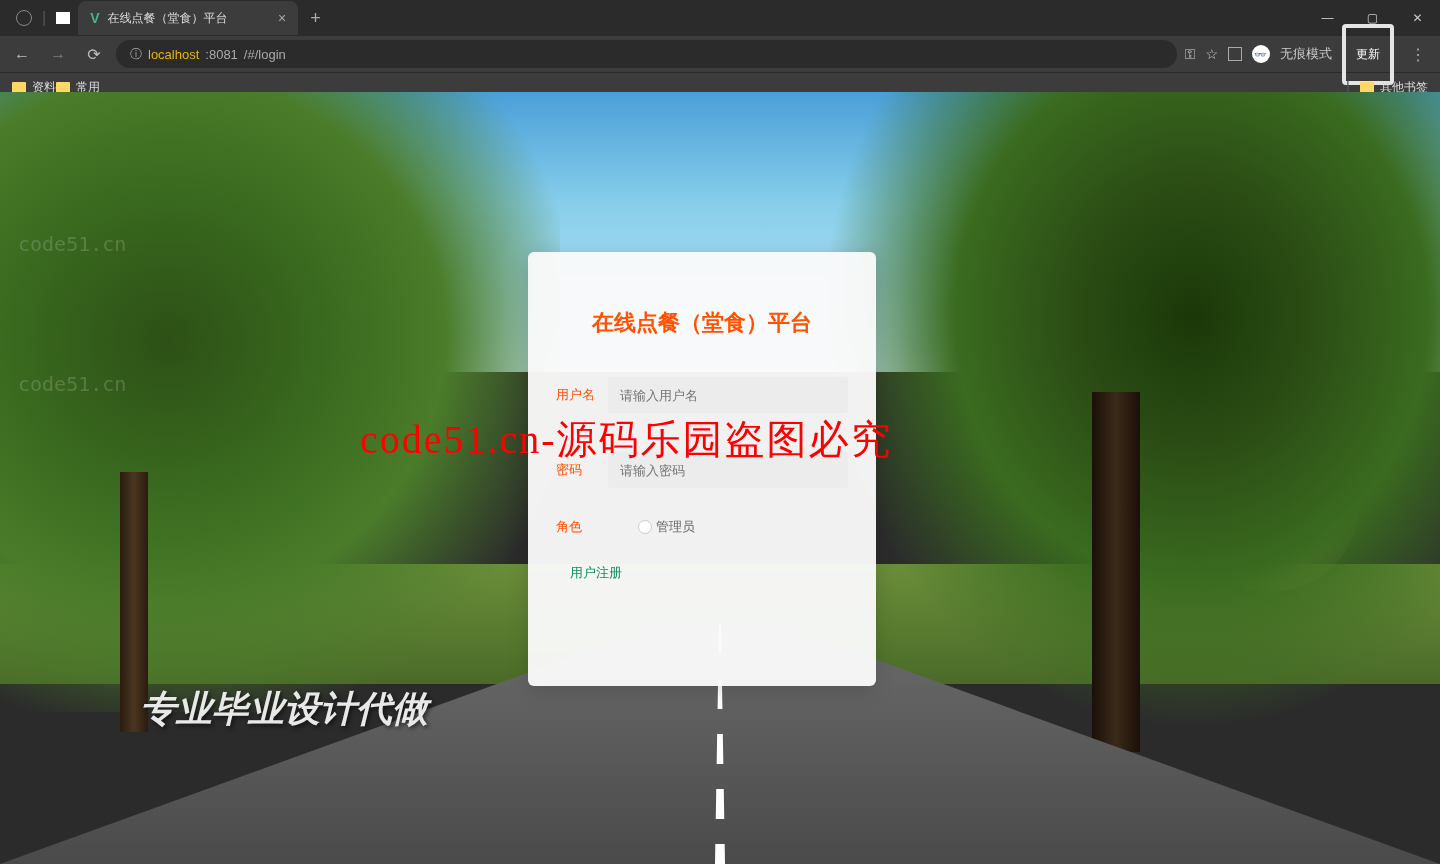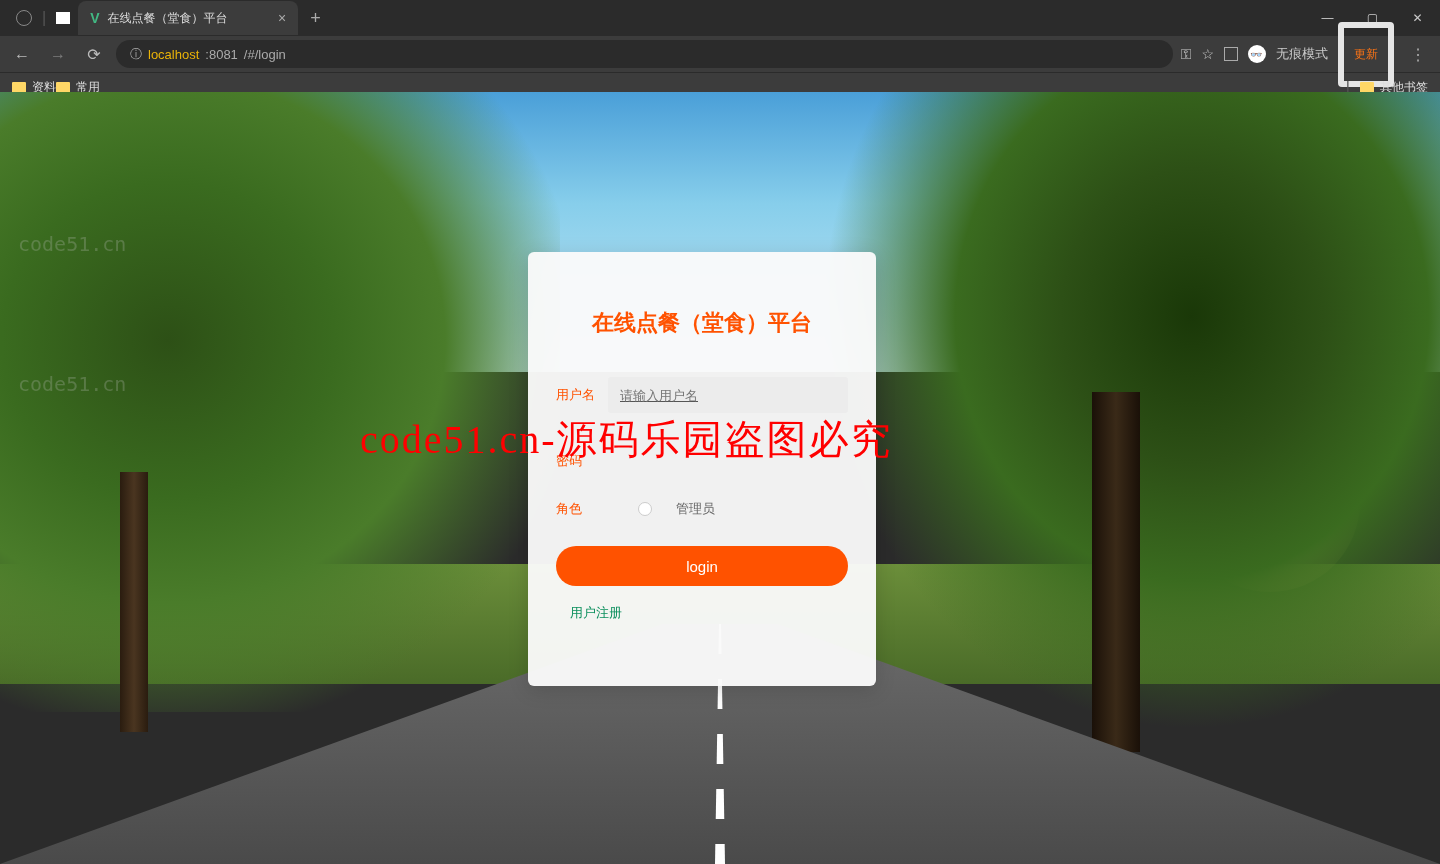--- a/index.html
+++ b/index.html
@@ -20,21 +20,21 @@
 .nav-btn { color: #bbb; font-size: 16px; width: 28px; text-align: center; cursor: pointer; }
 .url-box { flex: 1; display: flex; align-items: center; background: #2b2b2b; border-radius: 20px; height: 28px; padding: 0 14px; color: #ccc; font-size: 13px; gap: 6px; }
 .url-info { color: #aaa; font-size: 12px; }
 .url-host { color: #eab308; }
 .url-path { color: #aaa; }
 .right-icons { display: flex; align-items: center; gap: 10px; color: #ccc; font-size: 13px; }
 .key-icon { font-size: 14px; }
 .star-icon { font-size: 14px; }
 .ext-icon { width: 14px; height: 14px; border: 1px solid #aaa; }
 .incog-icon { width: 18px; height: 18px; background: #fff; border-radius: 50%; display: flex; align-items: center; justify-content: center; color: #333; font-size: 10px; }
-.update-btn { border: 6px solid #e5e5e5; color: #f97316; padding: 18px 10px; border-radius: 4px; font-size: 12px; cursor: pointer; }
+.update-btn { border: 4px solid #e5e5e5; color: #ffffff; padding: 18px 10px; border-radius: 4px; font-size: 12px; cursor: pointer; }
 .menu-dots { font-size: 16px; cursor: pointer; padding: 0 6px; color: #aaa; }
 .bookmark-bar { display: flex; align-items: center; height: 30px; background: #3c3c3c; padding: 0 12px; border-top: 1px solid #2b2b2b; }
 .bookmark { display: flex; align-items: center; gap: 6px; color: #ddd; font-size: 12px; cursor: pointer; }
 .folder-icon { width: 14px; height: 11px; background: #ffd766; border-radius: 1px; }
 .bookmark-right { margin-left: auto; display: flex; align-items: center; gap: 10px; }
 .bm-sep { color: #555; }
 
 
 .page { position: relative; width: 1440px; height: 772px; overflow: hidden; }
 .bg { position: absolute; inset: 0; }
@@ -45,23 +45,23 @@
 .trunk-l { position: absolute; left: 120px; top: 380px; width: 28px; height: 260px; background: linear-gradient(90deg,#2a1c0f,#4a3520,#2a1c0f); }
 .trunk-r { position: absolute; right: 300px; top: 300px; width: 48px; height: 360px; background: linear-gradient(90deg,#1a1008,#3a2a18,#1a1008); }
 .road { position: absolute; bottom: 0; left: 50%; transform: translateX(-50%); width: 200%; height: 240px; background: linear-gradient(180deg, #6b6b6b 0%, #4a4a4a 100%); clip-path: polygon(48% 0, 52% 0, 75% 100%, 25% 100%); }
 .road-line { position: absolute; bottom: 0; left: 50%; transform: translateX(-50%); width: 10px; height: 240px; background: repeating-linear-gradient(180deg, #fff 0 30px, transparent 30px 55px); clip-path: polygon(40% 0, 60% 0, 100% 100%, 0 100%); }
 .grass { position: absolute; bottom: 180px; left: 0; right: 0; height: 120px; background: linear-gradient(180deg, #6b8e3a 0%, #4a6b28 100%); }
 
 .login-card { position: absolute; left: 528px; top: 160px; width: 348px; height: 434px; background: rgba(250,250,250,0.96); border-radius: 6px; padding: 56px 28px 24px; box-shadow: 0 4px 20px rgba(0,0,0,0.15); }
 .login-title { text-align: center; color: #ff5200; font-size: 22px; font-weight: bold; margin-bottom: 32px; }
 .form-row { display: flex; align-items: center; margin-bottom: 30px; margin-top: 39px; }
 .form-label { width: 52px; color: #ff5200; font-size: 13px; }
-.form-input { flex: 1; height: 36px; background: #ececec; border: none; border-radius: 3px; padding: 15px 12px; font-size: 13px; color: #555; outline: none; text-decoration: underline; }
+.form-input { flex: 1; height: 36px; background: #ececec; border: none; border-radius: 3px; padding: 15px 12px; font-size: 13px; color: #555; outline: none; }
 .radio-row { display: flex; align-items: center; margin-bottom: 28px; }
-.radio-opt { display: flex; align-items: center; gap: 24px; margin-left: 30px; }
+.radio-opt { display: flex; align-items: center; gap: 4px; margin-left: 30px; }
 .radio-circle { width: 14px; height: 14px; border: 1px solid #ccc; border-radius: 50%; background: #fff; }
 .radio-label { font-size: 13px; color: #666; }
 .login-btn { width: 100%; height: 40px; background: #ff5200; color: #fff; border: none; border-radius: 20px; font-size: 15px; cursor: pointer; margin-bottom: 18px; }
 .register-link { color: #0b8f5d; font-size: 13px; cursor: pointer; padding-left: 14px; }
 
 .watermark-center { position: absolute; left: 360px; top: 320px; color: #ff0000; font-size: 40px; font-weight: normal; letter-spacing: 2px; white-space: nowrap; z-index: 20; font-family: "SimSun", serif; }
 .watermark-bottom { position: absolute; left: 140px; bottom: 130px; color: #e8e8e8; font-size: 36px; font-weight: bold; font-style: italic; text-shadow: 2px 2px 4px rgba(0,0,0,0.6); }
 .wm-faint { position: absolute; color: rgba(200,200,200,0.25); font-size: 20px; font-family: monospace; }
 </style>
 </head>
@@ -142,26 +142,27 @@
   <div class="wm-faint" style="left:18px;top:280px;">code51.cn</div>
 
   <div class="login-card">
     <div class="login-title">在线点餐（堂食）平台</div>
     <div class="form-row">
       <span class="form-label">用户名</span>
       <input class="form-input" placeholder="请输入用户名" style="">
     </div>
     <div class="form-row">
       <span class="form-label">密码</span>
+      <input class="form-input" type="password" placeholder="请输入密码" style="">
     </div>
     <div class="radio-row">
       <span class="form-label">角色</span>
       <div class="radio-opt">
         <span class="radio-circle"></span>
         <span class="radio-label">管理员</span>
       </div>
     </div>
-    <button class="login-btn">login</button>
     <div class="register-link">用户注册</div>
   </div>
 
   <div class="watermark-center">code51.cn-源码乐园盗图必究</div>
+  <div class="watermark-bottom">专业毕业设计代做</div>
 </div>
 
 </body></html>

